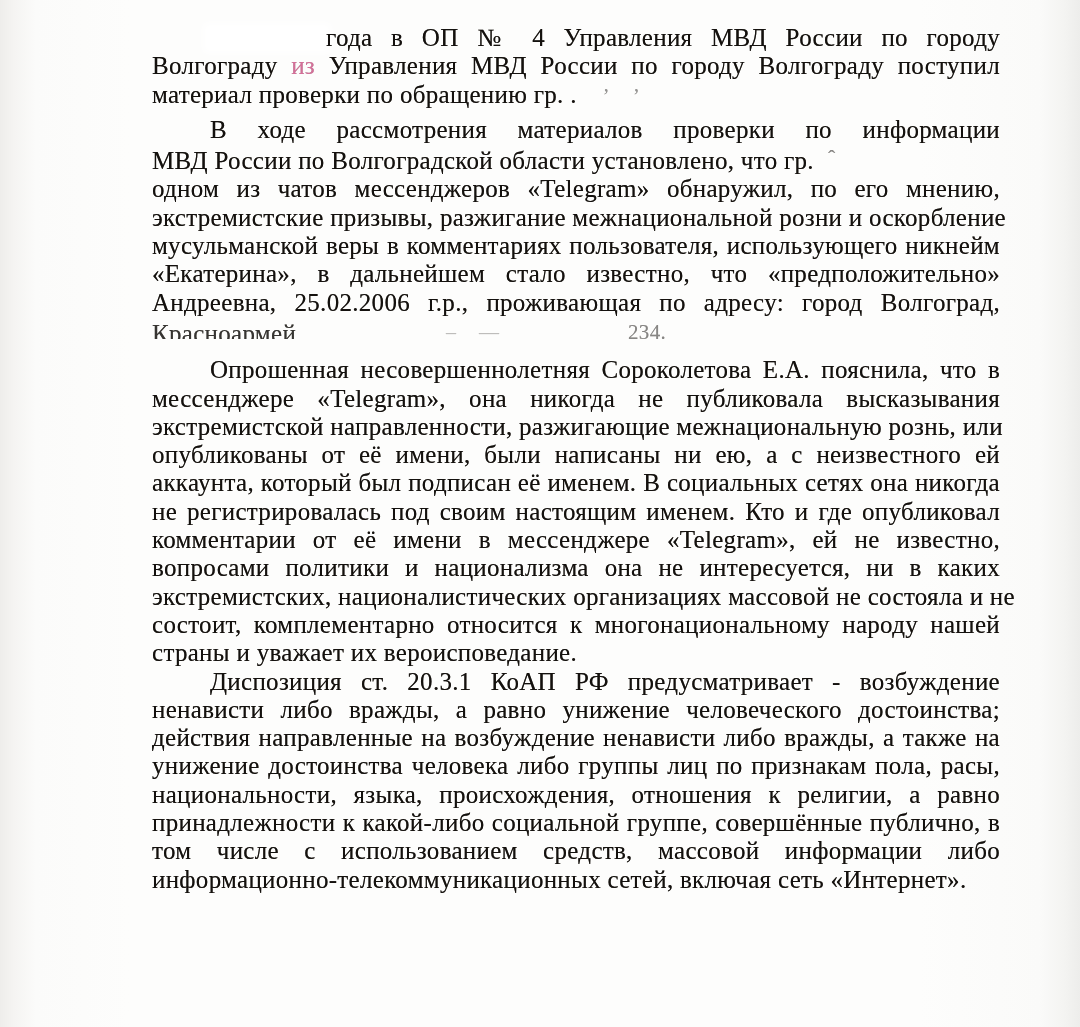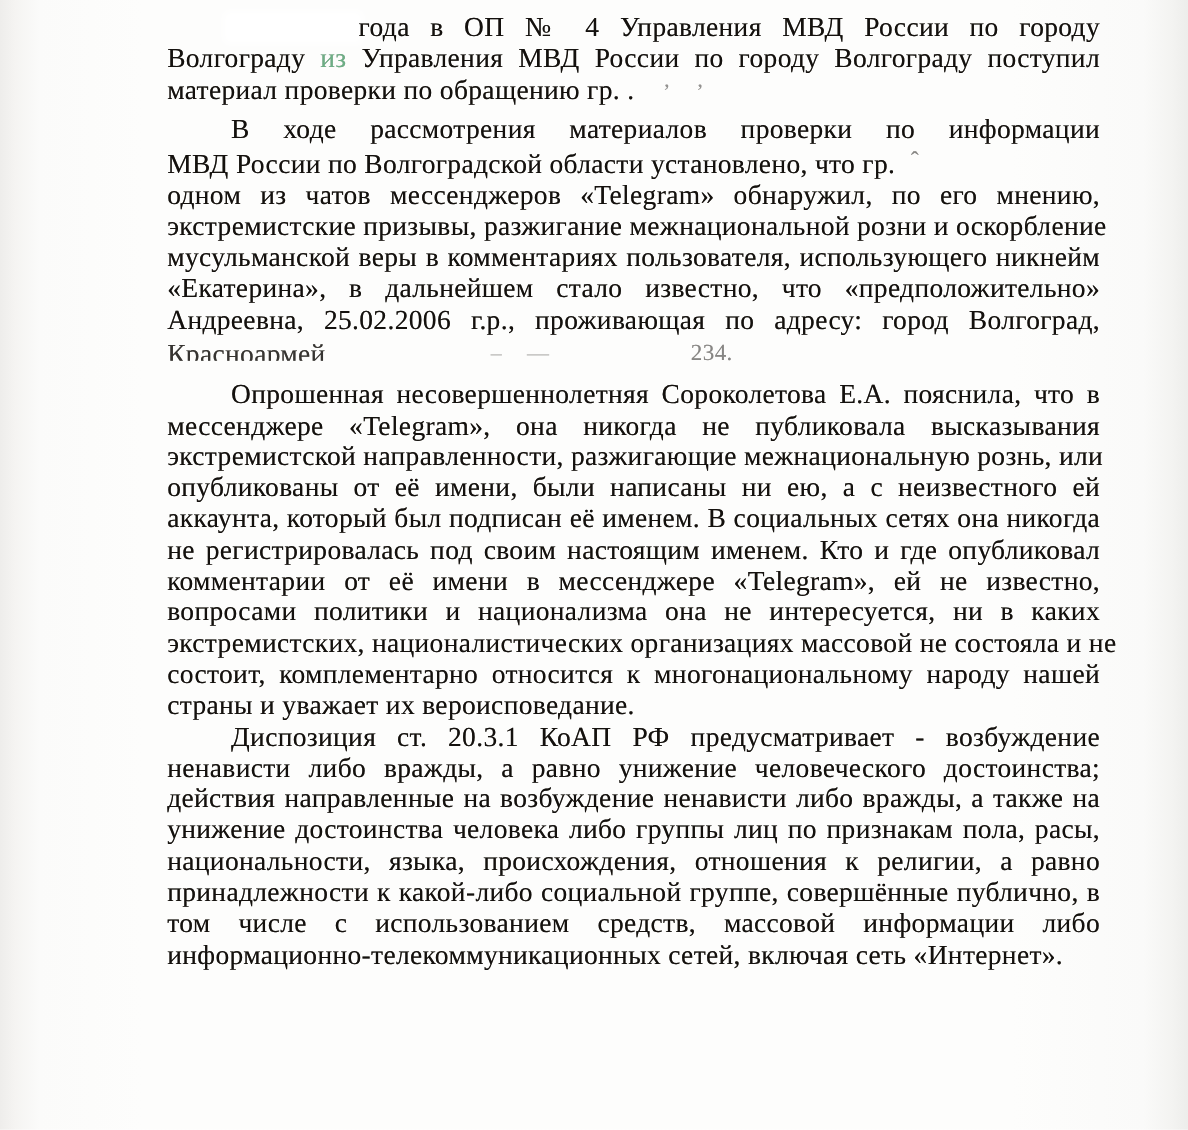--- a/index.html
+++ b/index.html
@@ -2,38 +2,38 @@
 <html><head>
 <meta charset="utf-8">
 <style>
   html,body{margin:0;padding:0;}
   body{
     width:1080px;height:1027px;overflow:hidden;
     background:linear-gradient(90deg,#eeedeb 0px,#f5f4f2 14px,#fbfbfa 36px,#fdfdfc 130px,#fdfdfc 920px,#fafaf9 1040px,#f3f3f1 1066px,#edEDeb 1080px);
     font-family:"Liberation Serif","DejaVu Serif",serif;
     color:#14110e;
   }
-  .doc{padding:12px 0 0 152px;width:848px;}
+  .doc{padding:24px 0 0 152px;width:848px;}
   .ln{
     width:848px;
     font-size:25px;
     line-height:28.3px;
     white-space:nowrap;
     text-align:justify;
     text-align-last:justify;
     letter-spacing:.3px;
     text-shadow:0 0 .5px rgba(25,20,12,.6);
   }
   .left{text-align:left;text-align-last:left;}
   .ind{text-indent:58px;}
   .g1{margin-top:6px;}
   .g2{margin-top:10px;}
   .redact{display:inline-block;background:#ffffff;box-shadow:0 0 8px 5px #ffffff;}
   .r-date{width:118px;height:20px;margin-left:56px;vertical-align:-2px;}
-  .smudge{color:#15803d;opacity:.62;}
+  .smudge{color:#be185d;opacity:.62;}
   .frag{opacity:.45;letter-spacing:10px;margin-left:26px;font-size:20px;}
   .caret{opacity:.5;margin-left:14px;font-size:22px;vertical-align:4px;}
   .cut{display:inline-block;height:19px;overflow:hidden;vertical-align:top;margin-top:3px;opacity:.85;}
   .dashes{opacity:.28;letter-spacing:9px;margin-left:150px;font-size:20px;}
   .n234{opacity:.5;margin-left:120px;font-size:21px;margin-top:32px;}
 </style>
 </head>
 <body>
 
 <div class="doc">

